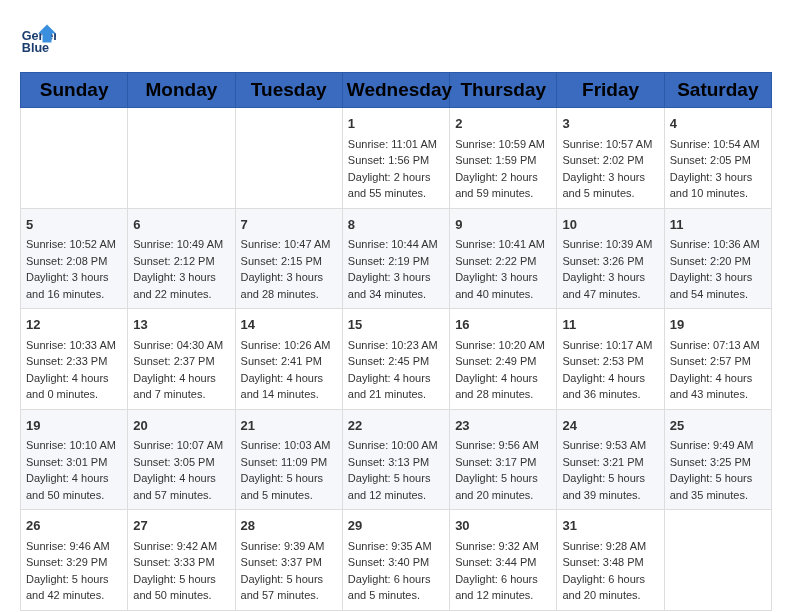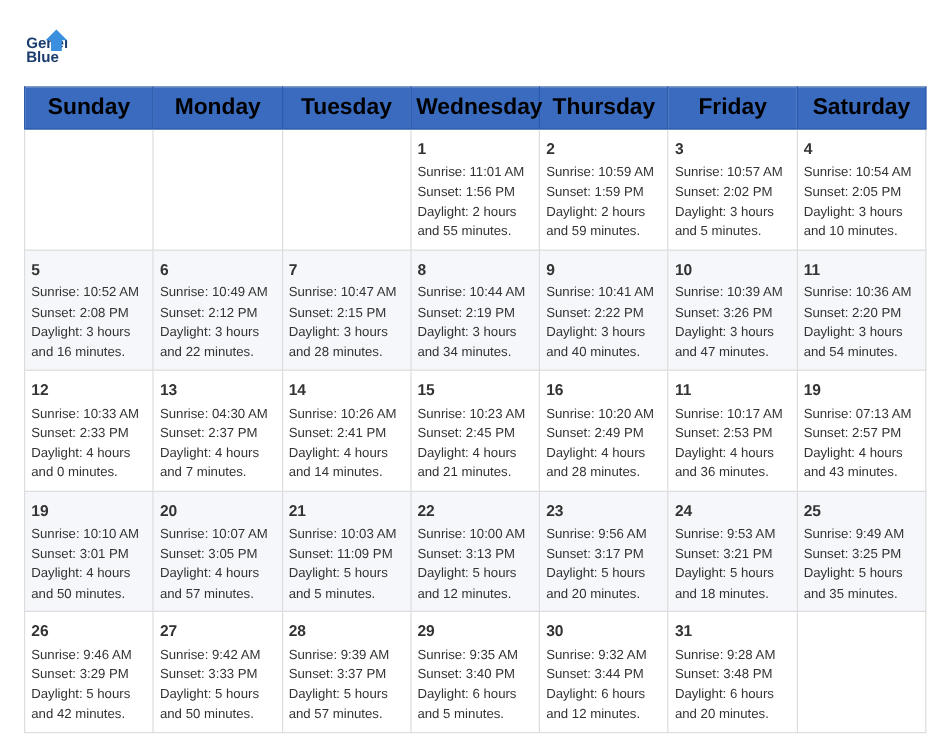--- a/index.html
+++ b/index.html
@@ -294,21 +294,21 @@
           <div>Sunrise: 9:56 AM</div>
           <div>Sunset: 3:17 PM</div>
           <div>Daylight: 5 hours</div>
           <div>and 20 minutes.</div>
         </td>
         <td>
           <span class="day-num">24</span>
           <div>Sunrise: 9:53 AM</div>
           <div>Sunset: 3:21 PM</div>
           <div>Daylight: 5 hours</div>
-          <div>and 18 minutes.</div>
+          <div>and 39 minutes.</div>
         </td>
         <td>
           <span class="day-num">25</span>
           <div>Sunrise: 9:49 AM</div>
           <div>Sunset: 3:25 PM</div>
           <div>Daylight: 5 hours</div>
           <div>and 35 minutes.</div>
         </td>
       </tr>
       <tr>

